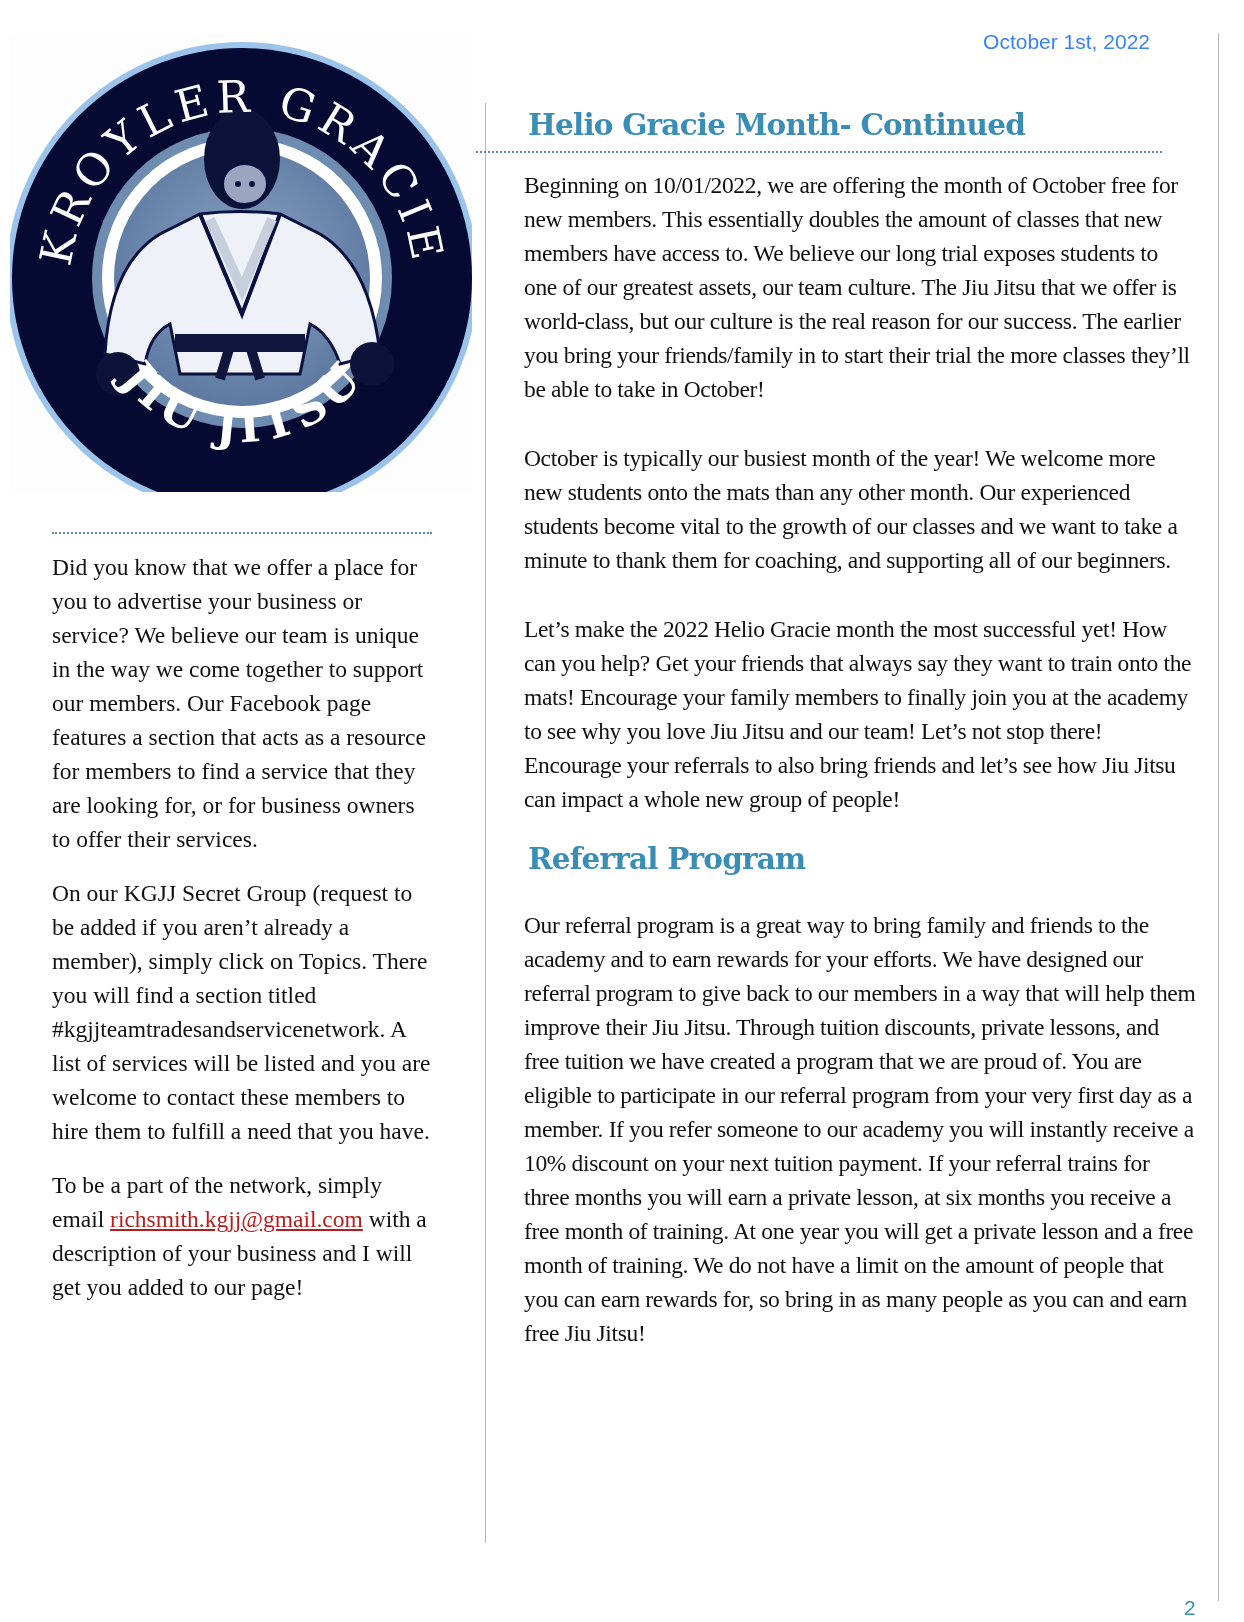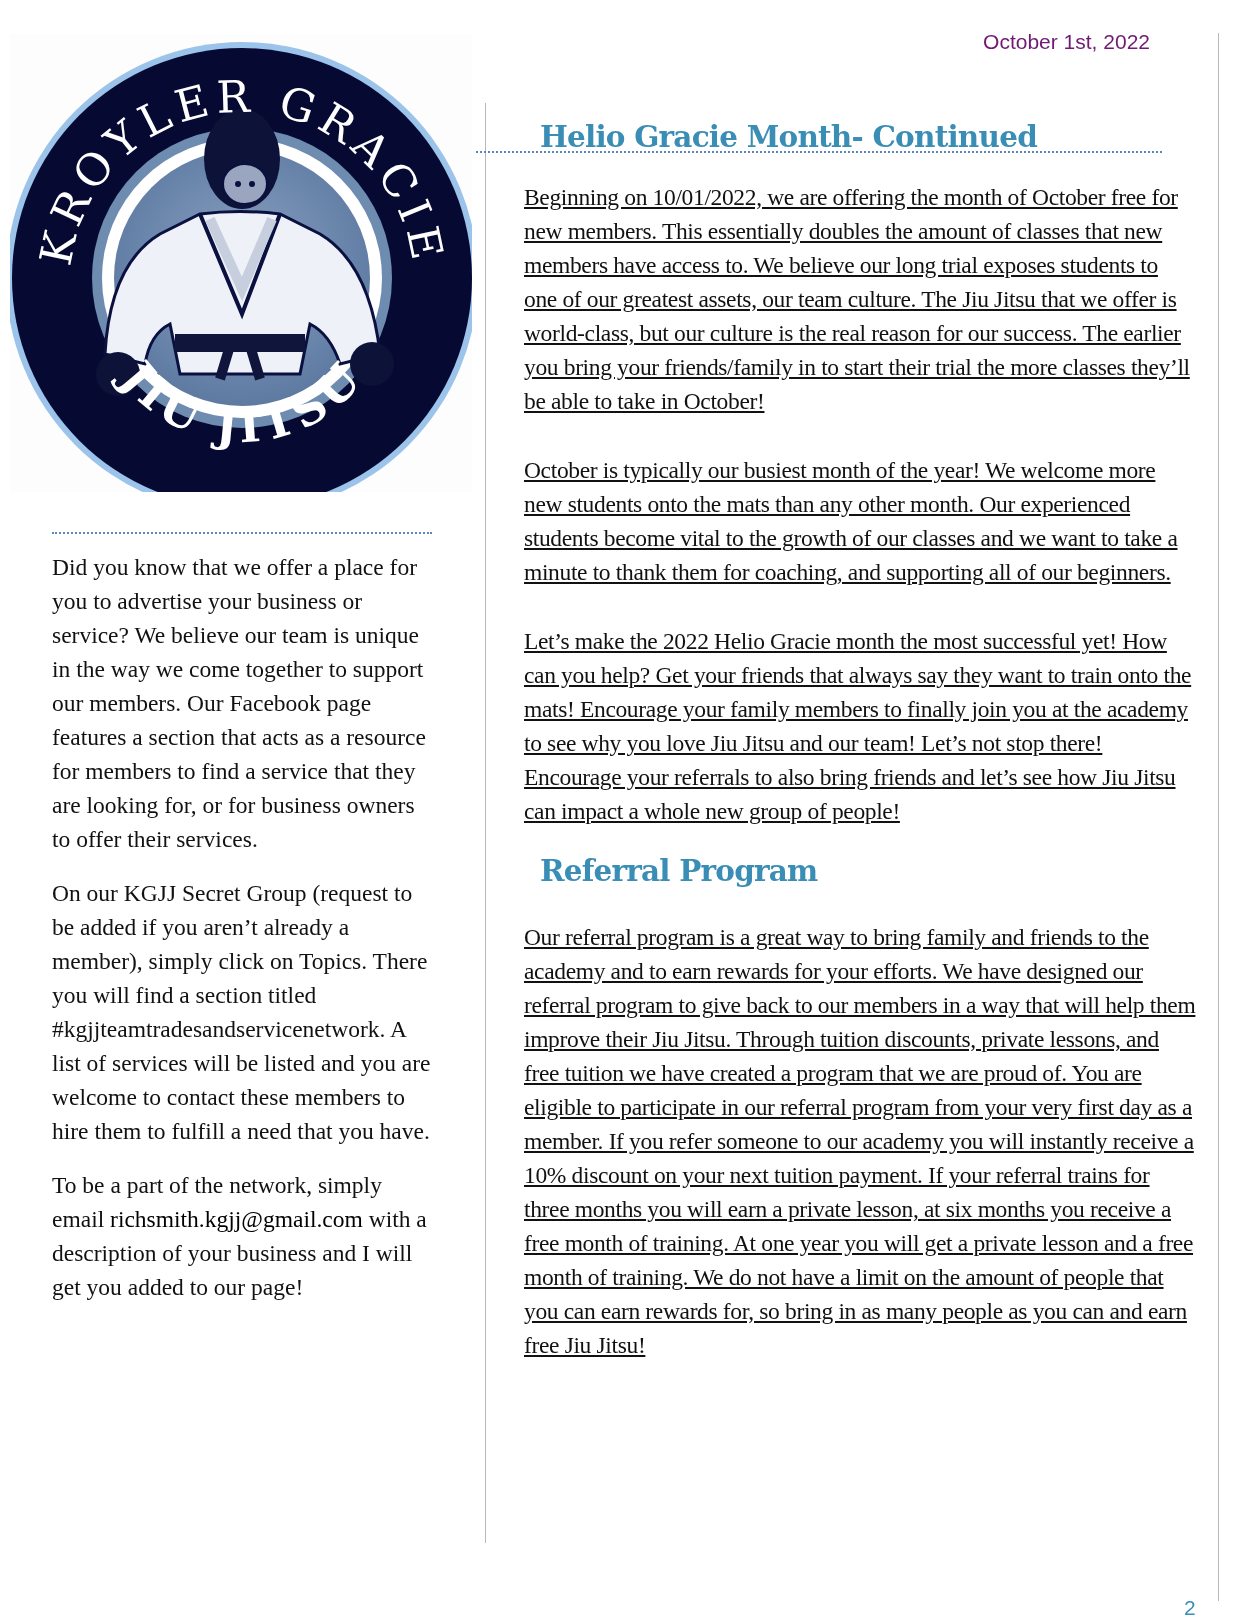--- a/index.html
+++ b/index.html
@@ -1,48 +1,48 @@
 <!DOCTYPE html>
 <html><head>
 <meta charset="utf-8">
 <style>
   html, body { margin: 0; padding: 0; background: #ffffff; }
   body { width: 1244px; height: 1622px; position: relative; overflow: hidden;
          font-family: "Liberation Serif", "DejaVu Serif", serif; color: #111; }
 
   .date { position: absolute; top: 30px; right: 94px; font-family: "Liberation Sans", "DejaVu Sans", sans-serif;
-          font-size: 21px; color: #701a75; }
+          font-size: 21px; color: #3b82f6; }
   .page-number { position: absolute; top: 1596px; left: 1184px; font-family: "Liberation Sans", "DejaVu Sans", sans-serif;
           font-size: 21px; color: #3a8db5; }
 
   .rule-right { position: absolute; left: 1218px; top: 33px; width: 1px; height: 1568px; background: #b8b8b8; }
   .rule-mid { position: absolute; left: 485px; top: 103px; width: 1px; height: 1440px; background: #b8b8b8; }
 
   
   .logo-wrap { position: absolute; left: 10px; top: 34px; width: 462px; height: 458px; background: #fdfdfd; overflow: hidden; }
   .logo-wrap svg { display: block; }
 
   
   .left-col { position: absolute; left: 52px; top: 522px; width: 380px; }
-  h2.section-title { margin: 16px; font-family: "DejaVu Serif", "Liberation Serif", serif; font-weight: bold;
+  h2.section-title { margin: 4px; font-family: "DejaVu Serif", "Liberation Serif", serif; font-weight: bold;
           color: #3a8db5; letter-spacing: -0.5px; }
   .left-col h2.section-title { font-size: 28px; line-height: 40px; }
   .dotted { border-bottom: 2px dotted #5a86b8; height: 0; }
   .left-col .dotted { margin-top: 10px; width: 380px; }
 
   .left-col p { margin: 0; font-size: 23.5px; line-height: 34px; }
   .left-col p + p { margin-top: 20px; }
   .left-col .first-p { margin-top: 16px; }
-  .email-link { color: #000000; }
+  .email-link { text-decoration: underline; color: #b91c1c; }
 
   
   .right-col { position: absolute; left: 524px; top: 100px; width: 672px; }
   .right-col h2.section-title { font-size: 29.5px; line-height: 42px; letter-spacing: -0.8px; }
   .right-col .dotted-wide { position: absolute; left: -48px; top: 51px; width: 686px; border-bottom: 2px dotted #5a86b8; }
-  .right-col p { margin: 0; font-size: 23.5px; line-height: 34px; letter-spacing: -0.35px; text-decoration: underline; }
+  .right-col p { margin: 0; font-size: 23.5px; line-height: 34px; letter-spacing: -0.35px; }
   .right-col .p-block { margin-top: 35px; }
   .right-col .intro { margin-top: 22px; }
   .right-col h2.sub { margin-top: 22px; }
   .right-col .after-sub { margin-top: 28px; }
 </style>
 </head>
 <body>
 
 <div class="date">October 1st, 2022</div>
 

